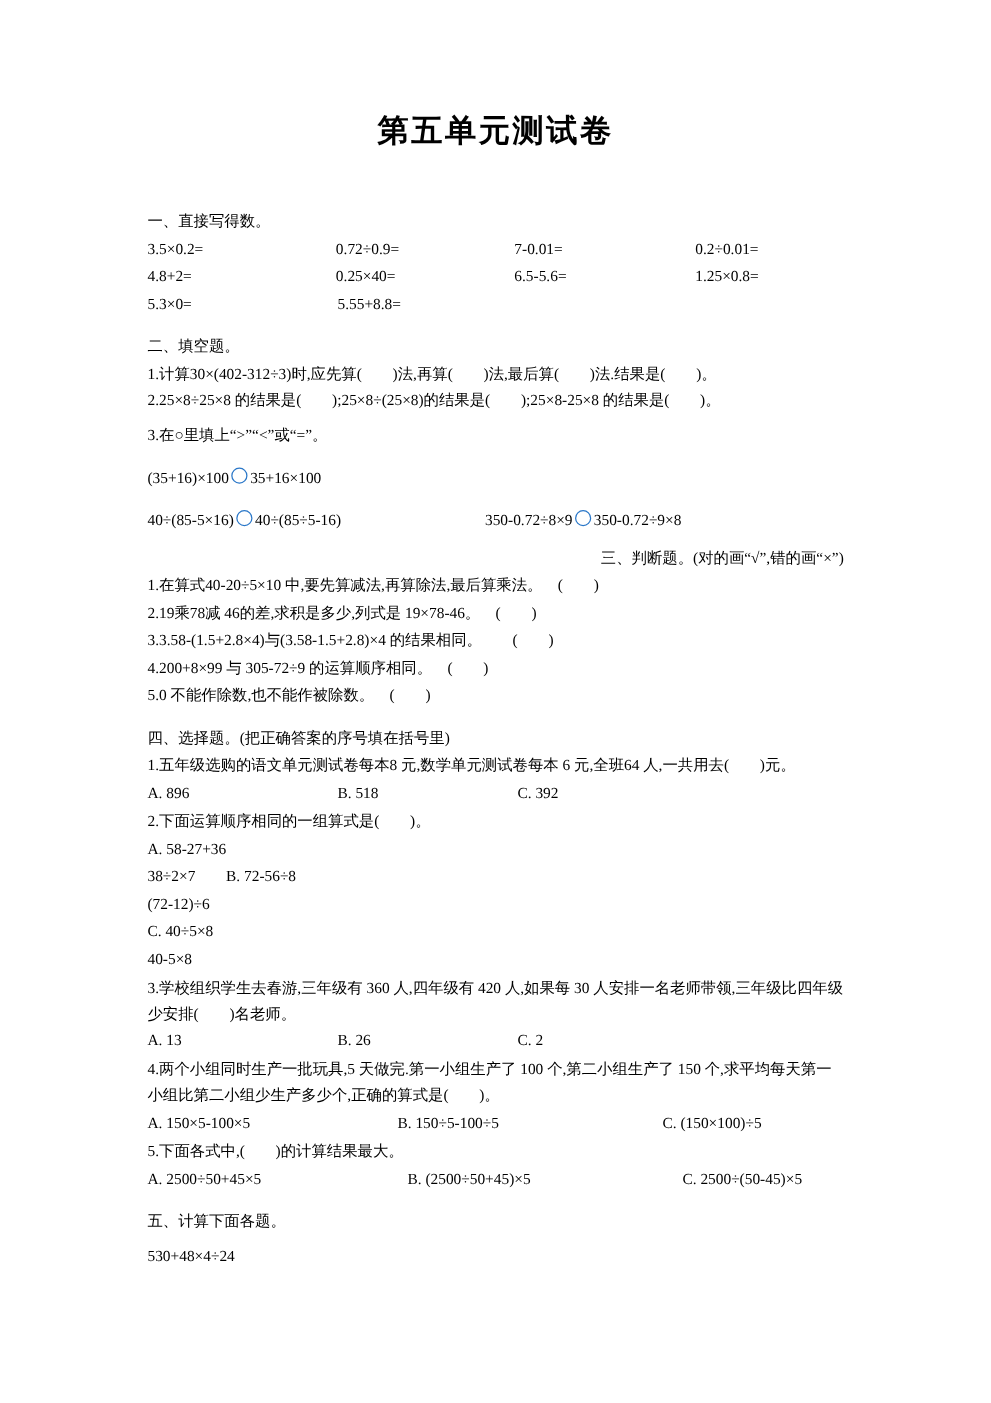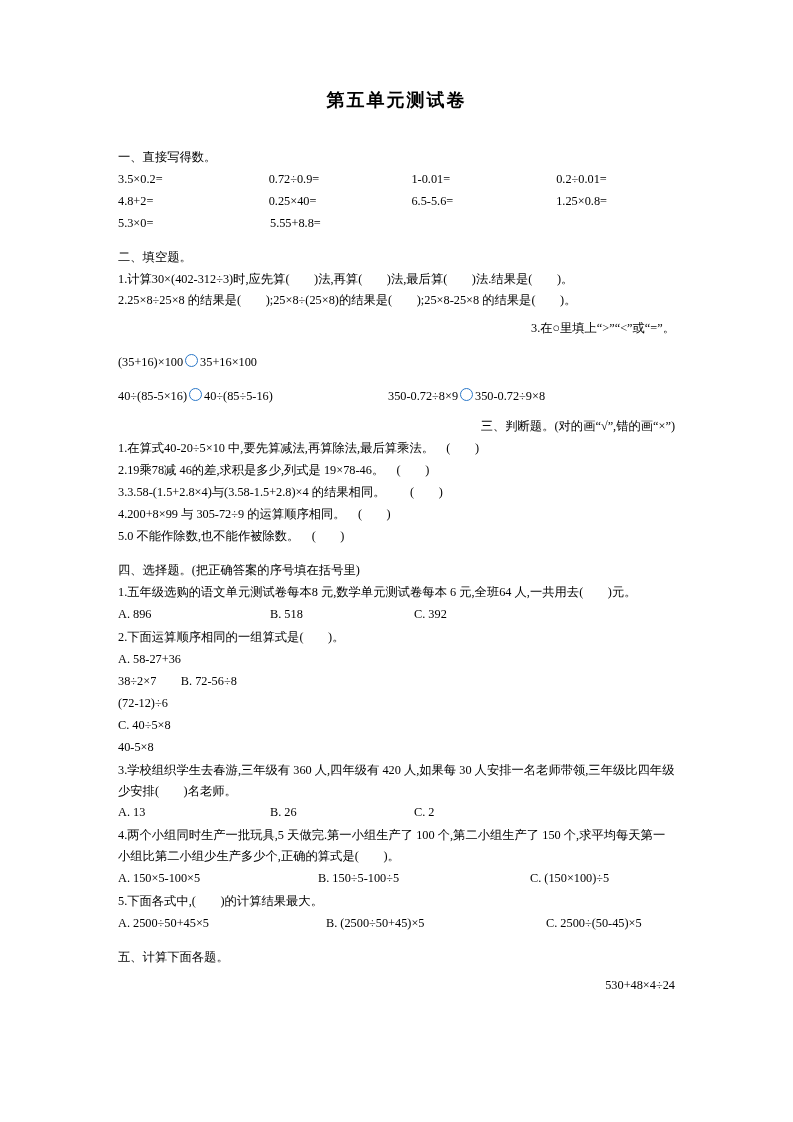--- a/index.html
+++ b/index.html
@@ -16,48 +16,47 @@
   }
   .page {
     width: 793px;
     height: 1122px;
     box-sizing: border-box;
     padding: 0;
     position: relative;
   }
   .title {
     text-align: center;
-    font-size: 18px;
+    font-size: 25px;
     font-weight: bold;
     letter-spacing: 2px;
     padding-top: 88px;
     padding-bottom: 6px;
   }
   .content {
     padding: 0 118px 0 118px;
     font-size: 12.3px;
     line-height: 1.62;
   }
   .sec-head {
     margin-top: 14px;
     margin-bottom: 2px;
   }
   .first-sec-head {
-    margin-top: 30px;
+    margin-top: 41px;
   }
   .q {
     margin: 2px 0;
   }
   .q-wrap {
     margin: 2px 0;
     line-height: 1.7;
   }
   .spaced {
     margin-top: 8px;
-    text-align: right;
   }
   
   .calc-row {
     display: flex;
     margin: 2px 0;
     gap: 24px;
   }
   .calc-row span {
     display: inline-block;
   }
@@ -94,21 +93,21 @@
 
   <div class="title">第五单元测试卷</div>
 
   <div class="content">
 
     <div class="sec-head first-sec-head">一、直接写得数。</div>
 
     <div class="calc-row">
       <span class="c1">3.5×0.2=</span>
       <span class="c2">0.72÷0.9=</span>
-      <span class="c3">1-0.01=</span>
+      <span class="c3">7-0.01=</span>
       <span class="c4">0.2÷0.01=</span>
     </div>
     <div class="calc-row">
       <span class="c1">4.8+2=</span>
       <span class="c2">0.25×40=</span>
       <span class="c3">6.5-5.6=</span>
       <span class="c4">1.25×0.8=</span>
     </div>
     <div class="calc-row">
       <span class="c1">5.3×0=</span>

